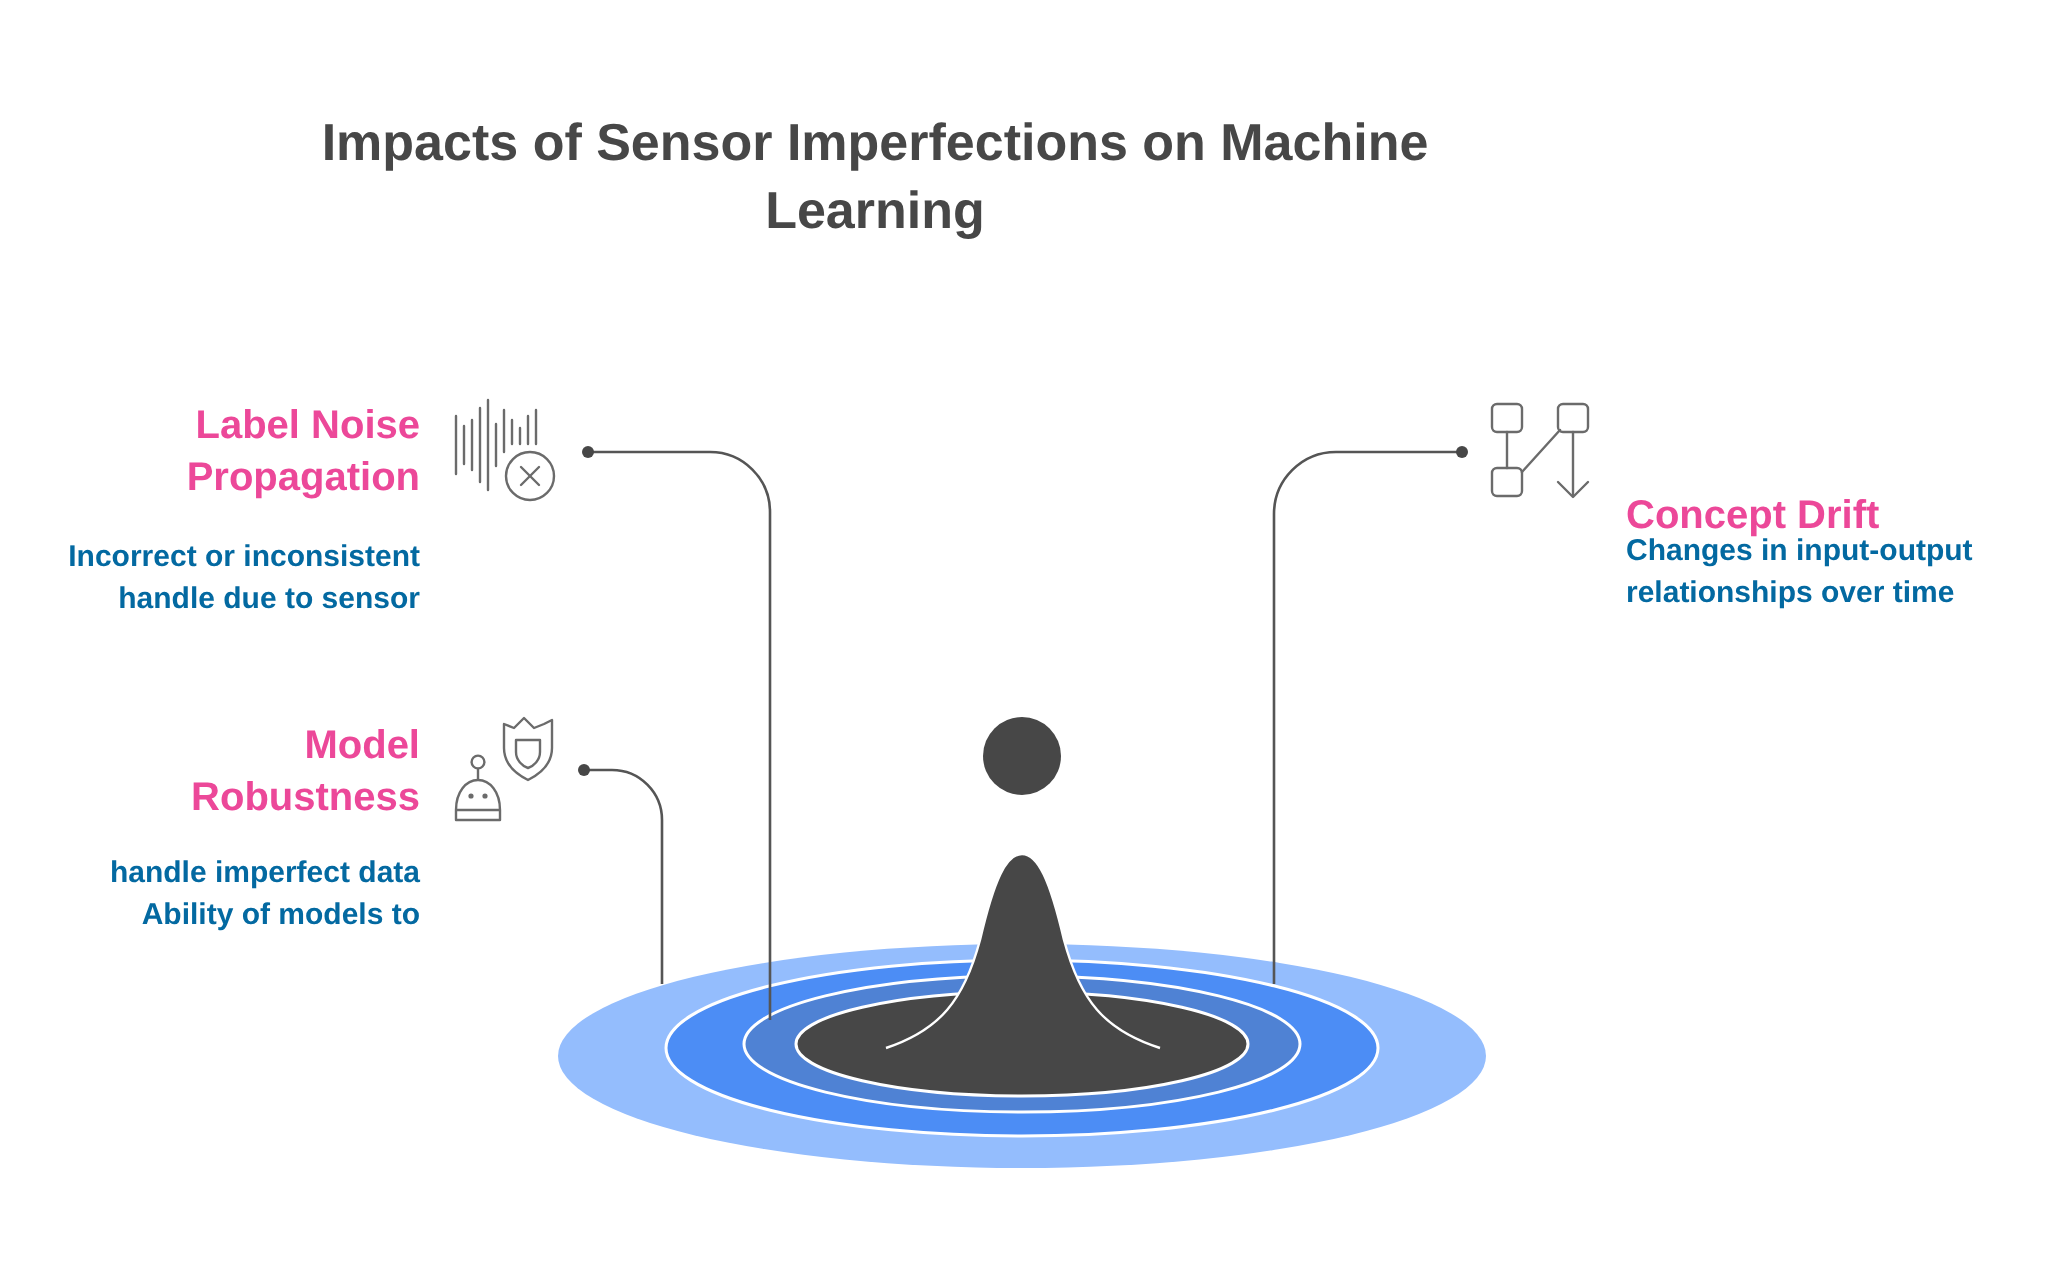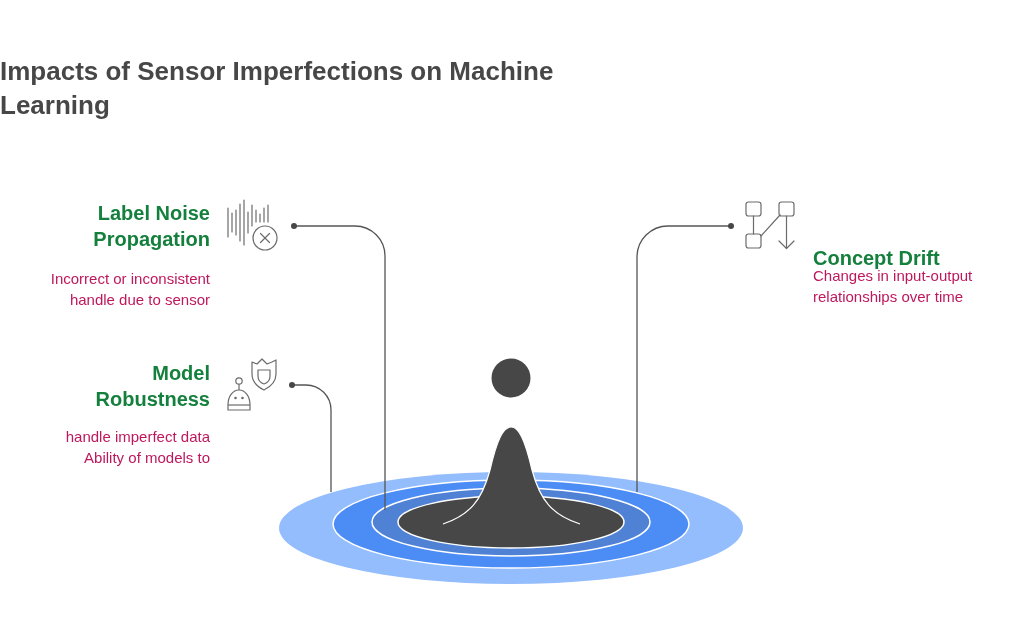--- a/index.html
+++ b/index.html
@@ -1,22 +1,22 @@
 <!DOCTYPE html>
 <html><head>
 <meta charset="utf-8">
 <style>
   html, body { margin: 0; padding: 0; background: #ffffff; }
   body { width: 1023px; height: 638px; position: relative; overflow: hidden;
          font-family: "Liberation Sans", "DejaVu Sans", sans-serif; color: #484848; }
-  .title { position: absolute; left: 0; width: 875px; top: 54px; 
+  .title { position: absolute; left: 0; width: 875px; top: 54px; text-align: center;
            font-size: 26px; font-weight: bold; line-height: 34px; color: #474747; }
   .title span { display: block; }
-  .item-title { position: absolute; font-size: 20px; font-weight: bold; line-height: 26px; color: #15803d; }
-  .item-desc { position: absolute; font-size: 15px; line-height: 21px; color: #be185d; }
+  .item-title { position: absolute; font-size: 20px; font-weight: bold; line-height: 26px; color: #ec4899; }
+  .item-desc { position: absolute; font-size: 15px; line-height: 21px; color: #0369a1; font-weight: bold; }
   .right-align { text-align: right; }
   .left-align { text-align: left; }
   .line { display: block; }
   svg { position: absolute; left: 0; top: 0; }
 </style>
 </head>
 <body>
 
 <div class="title">
   <span>Impacts of Sensor Imperfections on Machine</span>

